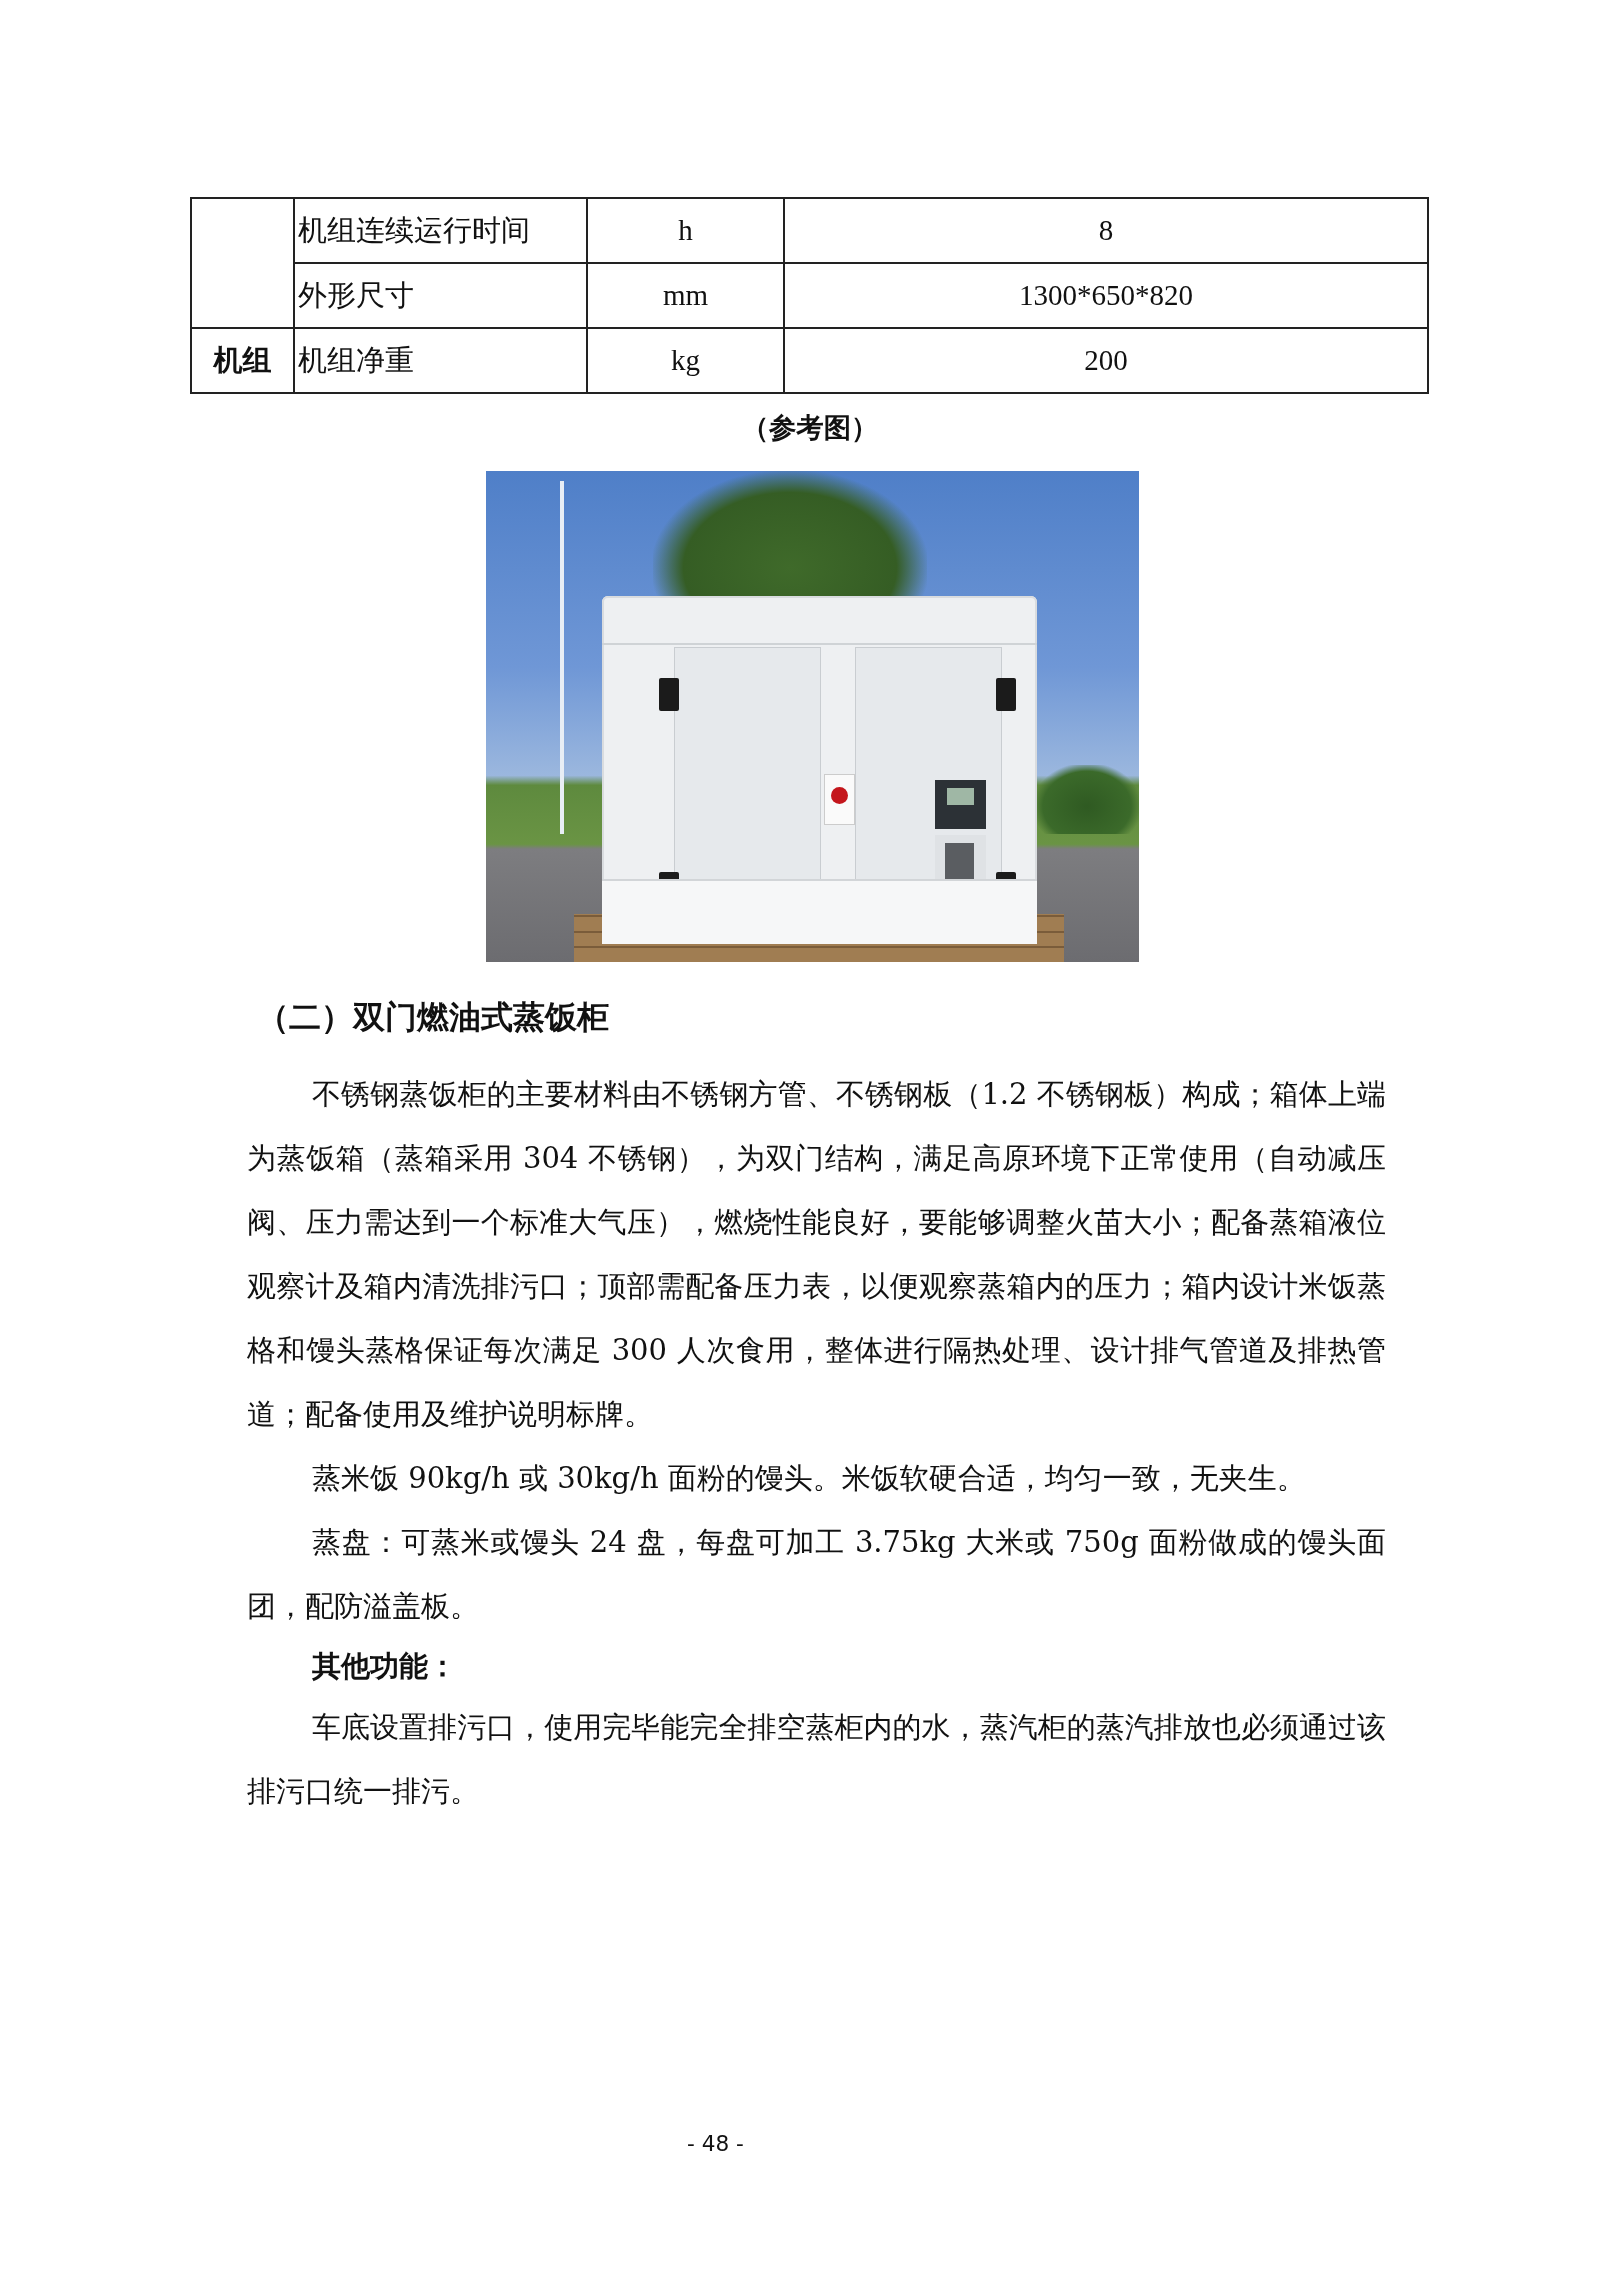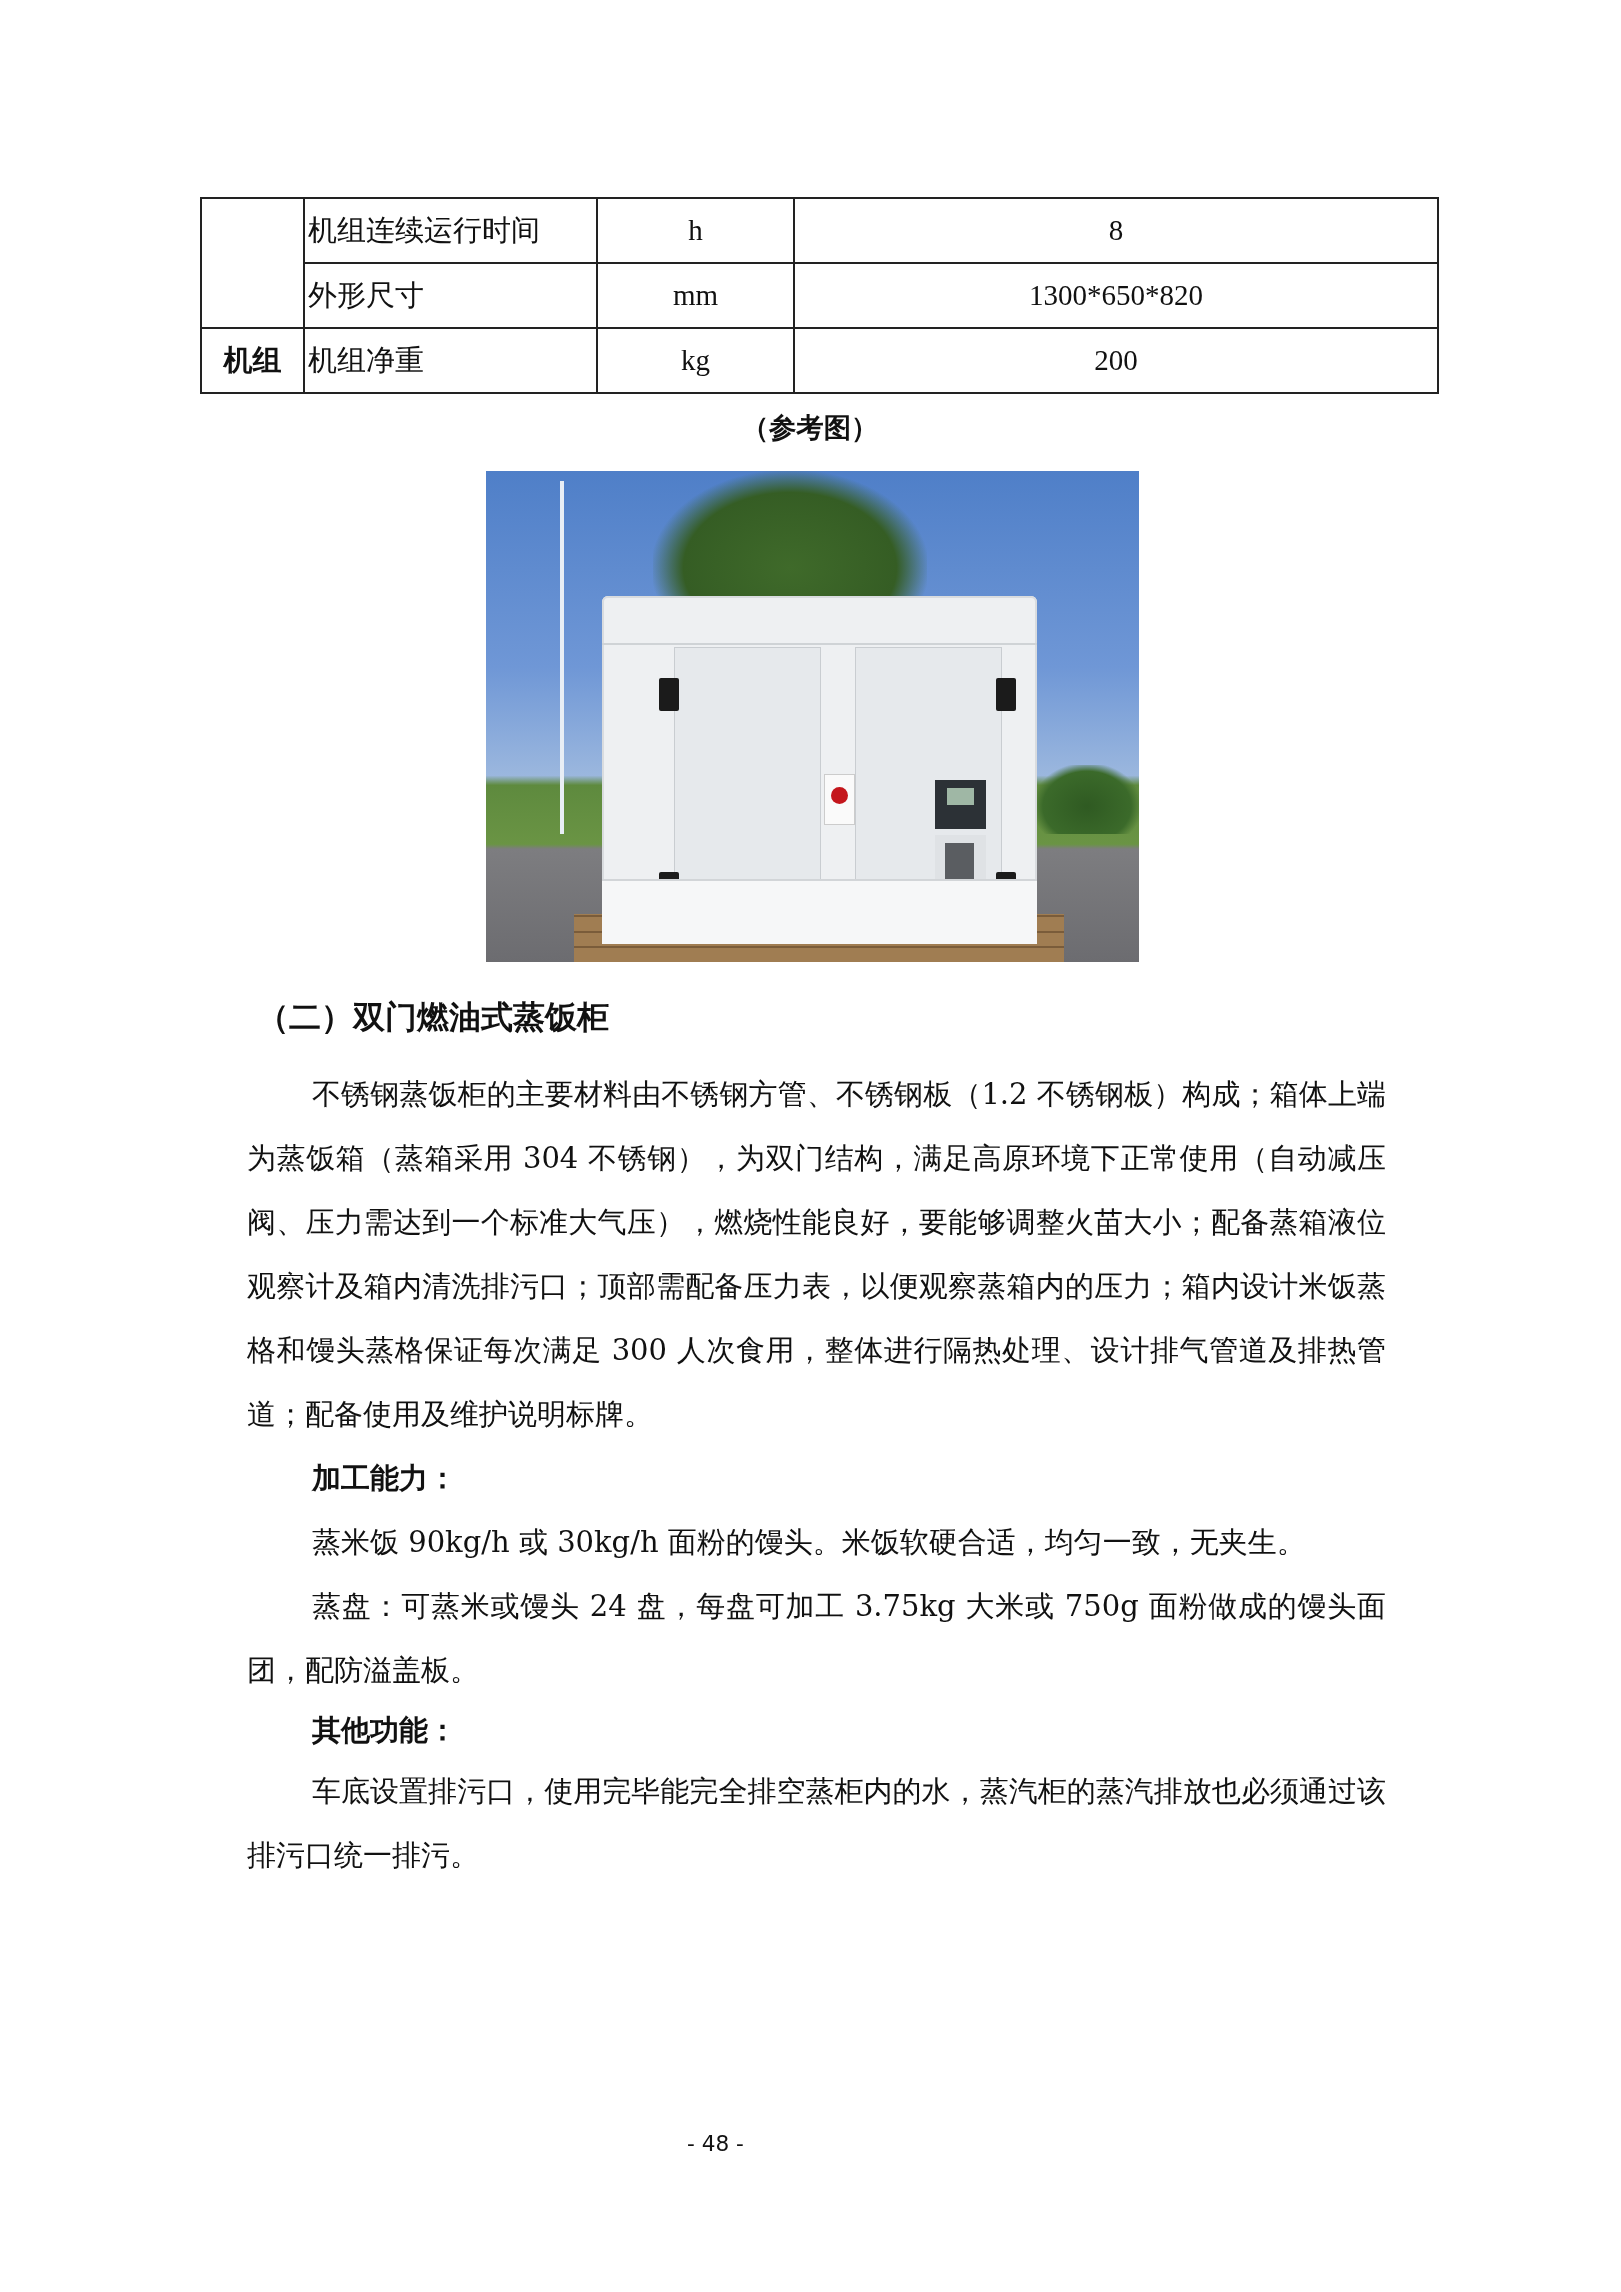--- a/index.html
+++ b/index.html
@@ -1,18 +1,18 @@
 <!DOCTYPE html>
 <html><head>
 <meta charset="utf-8">
 <style>
   html, body { margin: 0; padding: 0; background: #ffffff; }
   body { width: 1621px; height: 2293px; position: relative; overflow: hidden;
          font-family: "DejaVu Serif", "Liberation Serif", serif; color: #111; }
-  .spec-table { position: absolute; left: 200px; top: 197px; width: 1237px;
+  .spec-table { position: absolute; left: 190px; top: 197px; width: 1237px;
                 border-collapse: collapse; table-layout: fixed; }
   .spec-table td { border: 2px solid #222; height: 63px; padding: 0; font-size: 29px; vertical-align: middle; }
   .spec-table col.c1 { width: 103px; }
   .spec-table col.c2 { width: 293px; }
   .spec-table col.c3 { width: 197px; }
   .spec-table col.c4 { width: 644px; }
   .td-group { text-align: center; font-family: "DejaVu Sans", sans-serif; font-weight: bold; font-size: 29px; }
   .td-name { padding-left: 2.9px !important; font-size: 29px; }
   .td-unit, .td-val { text-align: center; font-family: "Liberation Serif", serif; font-size: 29px; }
   .caption { position: absolute; left: 0; width: 1620px; top: 410px; text-align: center;
@@ -98,21 +98,20 @@
     <div class="panel"></div>
     <div class="breaker"></div>
     <div class="base"></div>
   </div>
 </div>
 
 <div class="heading">（二）双门燃油式蒸饭柜</div>
 
 <div class="body-text" style="top:1062px;">
   <p class="p indent">不锈钢蒸饭柜的主要材料由不锈钢方管、不锈钢板（1.2 不锈钢板）构成；箱体上端为蒸饭箱（蒸箱采用 304 不锈钢），为双门结构，满足高原环境下正常使用（自动减压阀、压力需达到一个标准大气压），燃烧性能良好，要能够调整火苗大小；配备蒸箱液位观察计及箱内清洗排污口；顶部需配备压力表，以便观察蒸箱内的压力；箱内设计米饭蒸格和馒头蒸格保证每次满足 300 人次食用，整体进行隔热处理、设计排气管道及排热管道；配备使用及维护说明标牌。</p>
-  <p class="p sub">加工能力：</p>
   <p class="p indent">蒸米饭 90kg/h 或 30kg/h 面粉的馒头。米饭软硬合适，均匀一致，无夹生。</p>
   <p class="p indent">蒸盘：可蒸米或馒头 24 盘，每盘可加工 3.75kg 大米或 750g 面粉做成的馒头面团，配防溢盖板。</p>
   <p class="p sub" style="line-height:57px;">其他功能：</p>
   <p class="p indent" style="line-height:64px;">车底设置排污口，使用完毕能完全排空蒸柜内的水，蒸汽柜的蒸汽排放也必须通过该排污口统一排污。</p>
 </div>
 
 <div class="page-num">- 48 -</div>
 
 
 </body></html>

